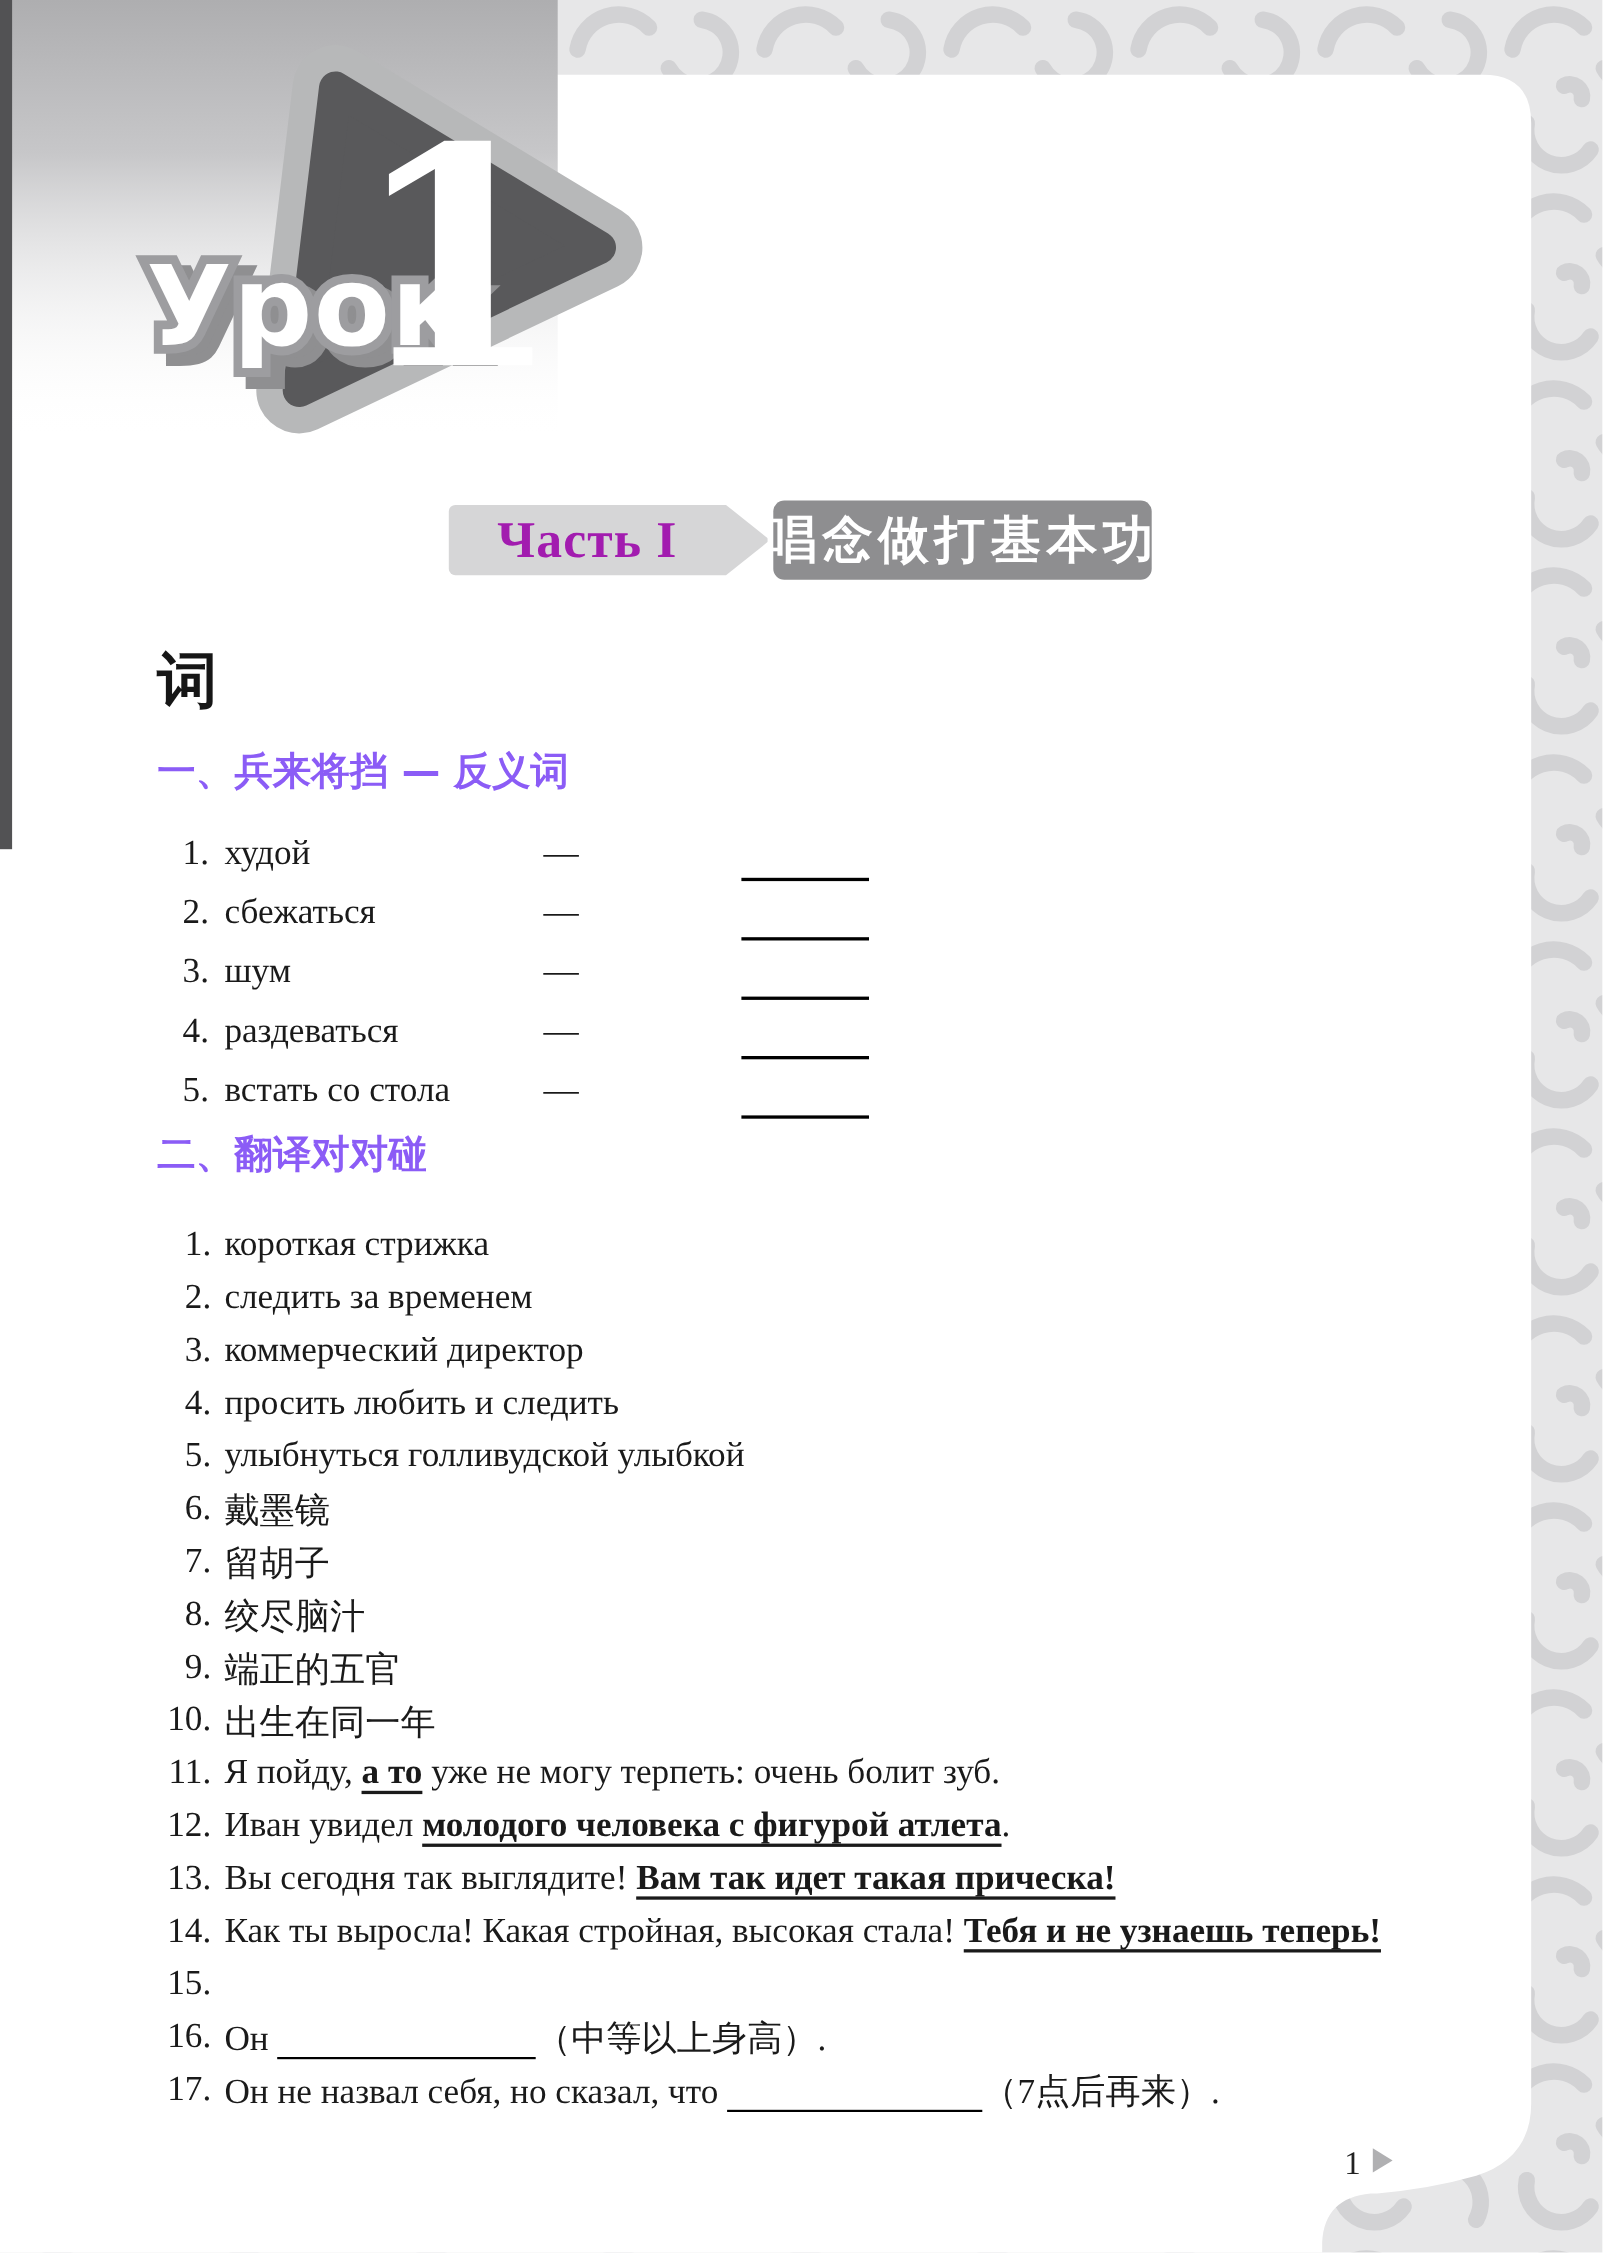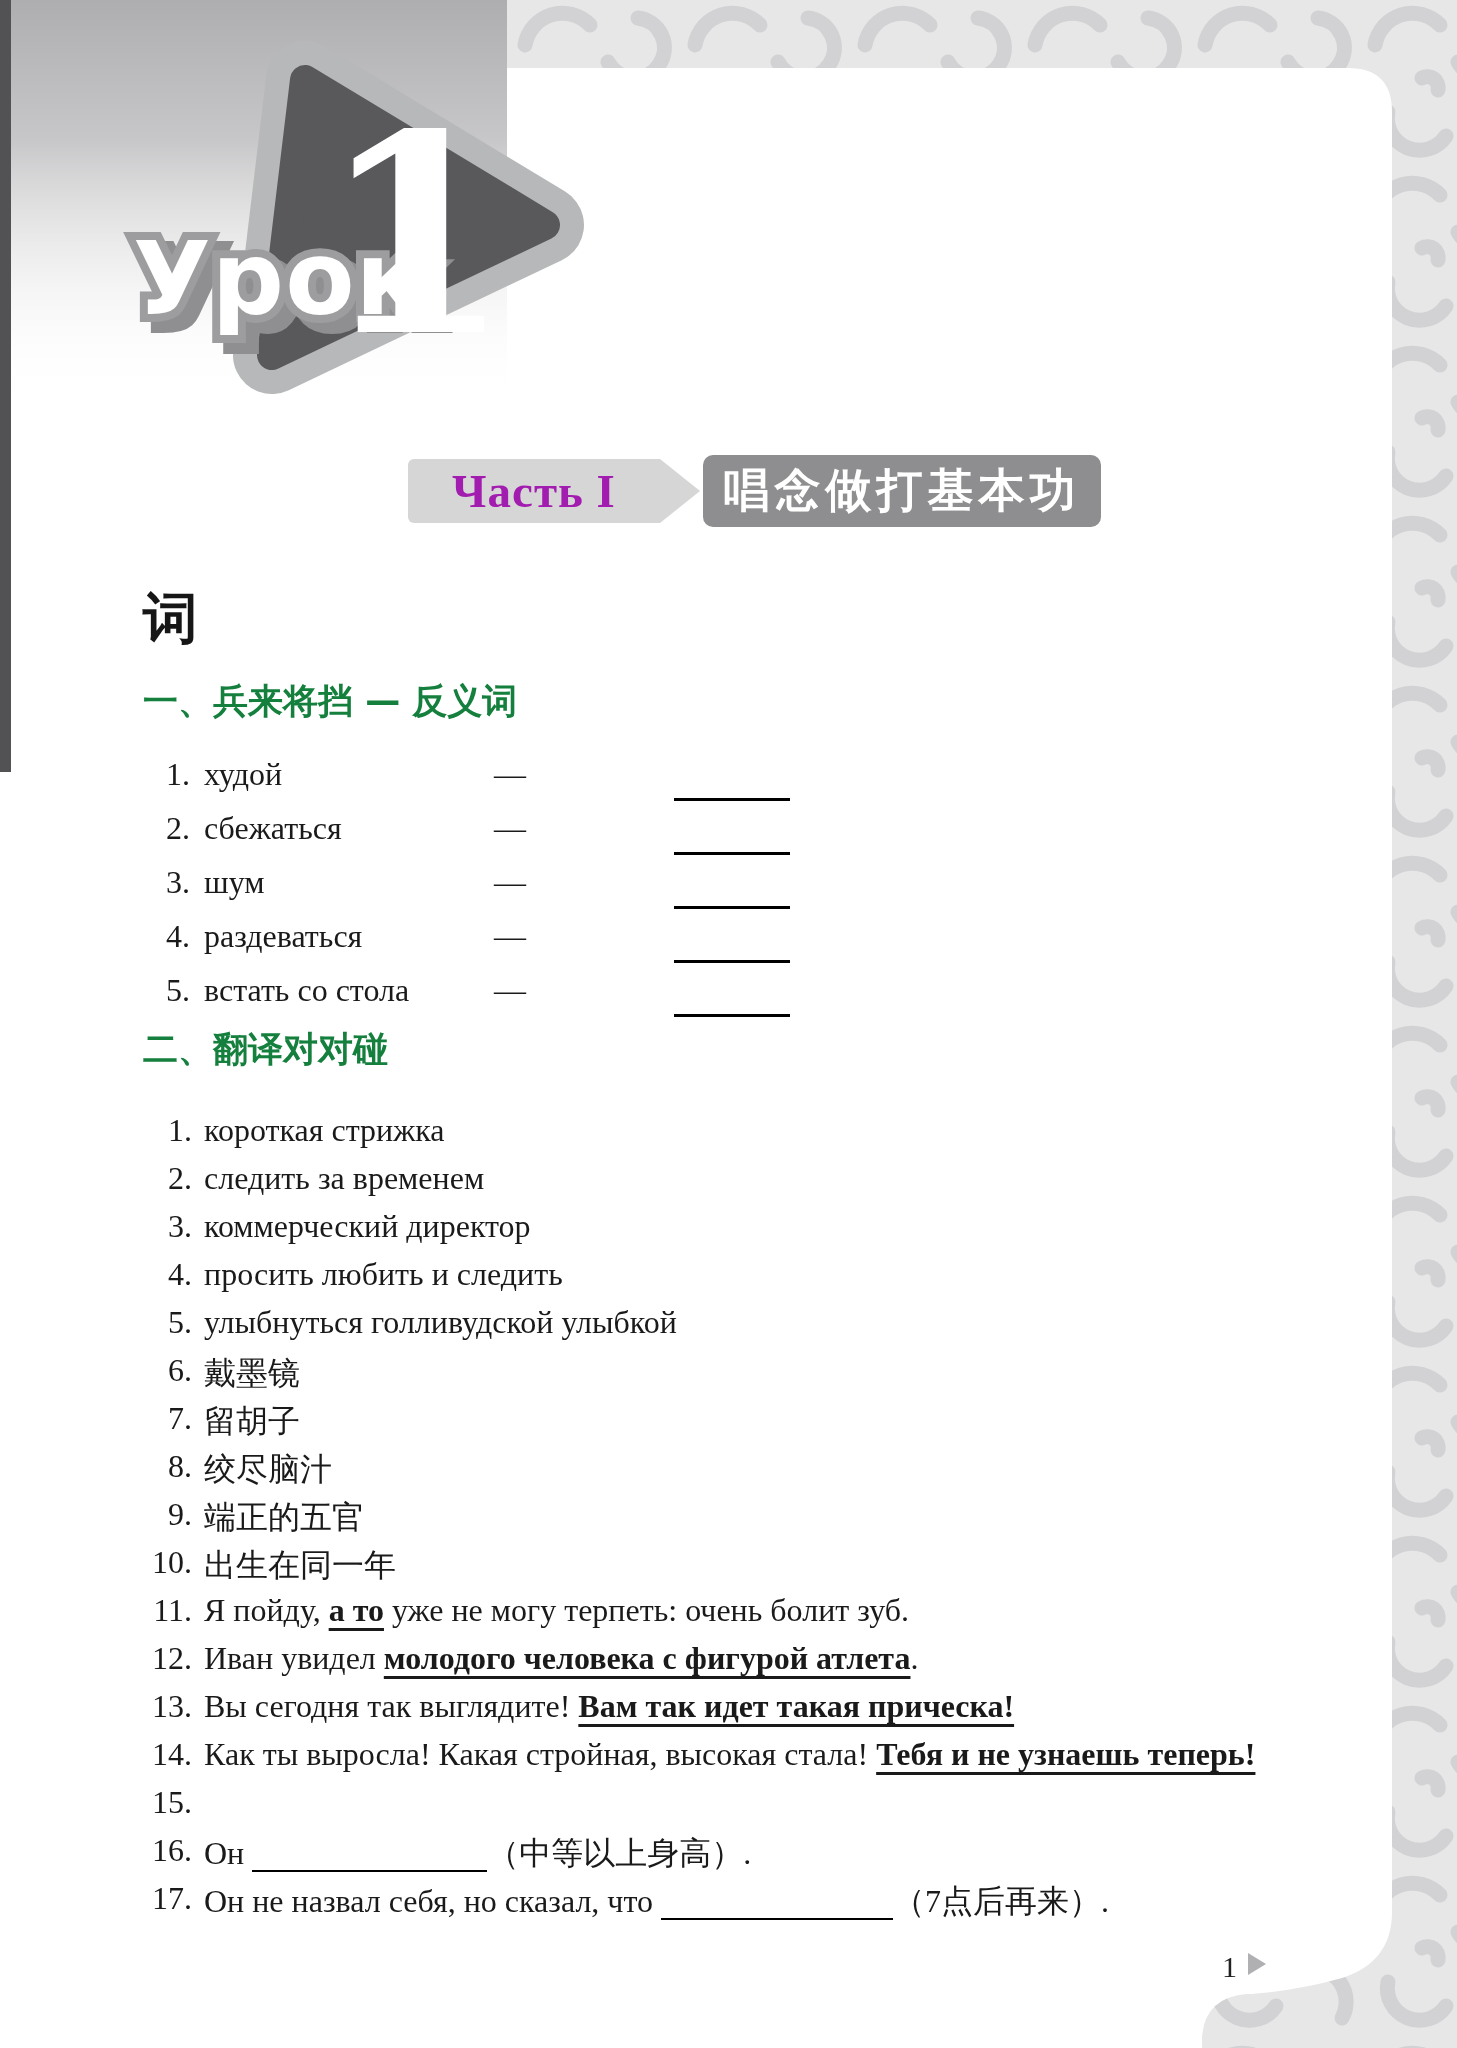--- a/index.html
+++ b/index.html
@@ -7,30 +7,30 @@
         font-family:"Liberation Serif",serif;color:#1a1a1a;padding-left:22px;}
   svg.bg{position:absolute;left:0;top:0;width:1457px;height:2048px;display:block;}
 
   
   .banner-left{position:absolute;left:408px;top:459px;width:252px;height:64px;background:#d6d6d7;
                border-radius:6px 0 0 6px;display:flex;align-items:center;justify-content:center;}
   .banner-arrow{position:absolute;left:660px;top:459px;width:0;height:0;
                 border-left:40px solid #d6d6d7;border-top:32px solid transparent;border-bottom:32px solid transparent;}
   .banner-left .part-label{font-family:"Liberation Serif",serif;font-weight:bold;font-size:47px;color:#a21caf;
                            letter-spacing:1px;}
-  .banner-right{position:absolute;left:703px;top:455px;width:398px;height:72px;background:#8e8e90;
+  .banner-right{position:absolute;left:703px;top:455px;width:344px;height:72px;background:#8e8e90;
                 border-radius:10px;display:flex;align-items:center;justify-content:center;}
   .banner-right .banner-cn{font-family:"DejaVu Sans",sans-serif;font-weight:bold;font-size:46px;color:#ffffff;
                            letter-spacing:5px;white-space:nowrap;}
 
   
   .words-heading{position:absolute;left:143px;top:582px;font-family:"DejaVu Sans",sans-serif;
                  font-weight:bold;font-size:55px;color:#161616;}
   .ex-heading{position:absolute;left:143px;font-family:"DejaVu Sans",sans-serif;font-weight:bold;
-              font-size:35px;color:#15803d;white-space:nowrap;}
+              font-size:35px;color:#8b5cf6;white-space:nowrap;}
   #ex1-heading{top:678px;}
   #ex2-heading{top:1026px;}
 
   
   .row1{position:absolute;left:0;width:100%;height:54px;font-size:32px;}
   .row1 .num{position:absolute;left:124px;width:66px;text-align:right;}
   .row1 .word{position:absolute;left:204px;white-space:nowrap;}
   .row1 .dash{position:absolute;left:494px;}
   .row1 .blank{position:absolute;left:674px;width:116px;height:0;top:42px;border-bottom:3px solid #000;}
 

